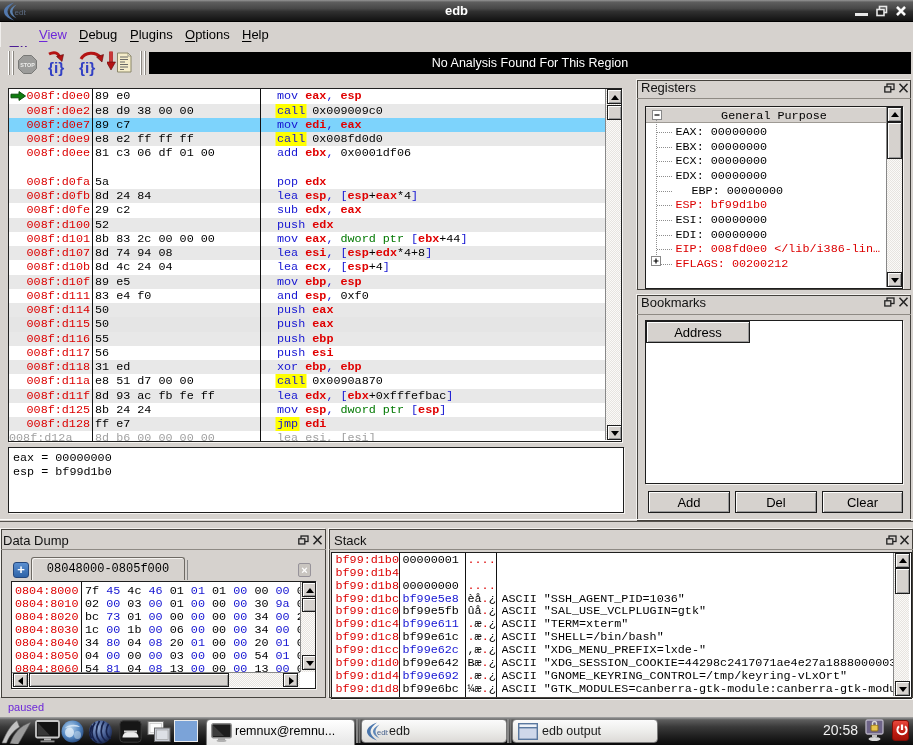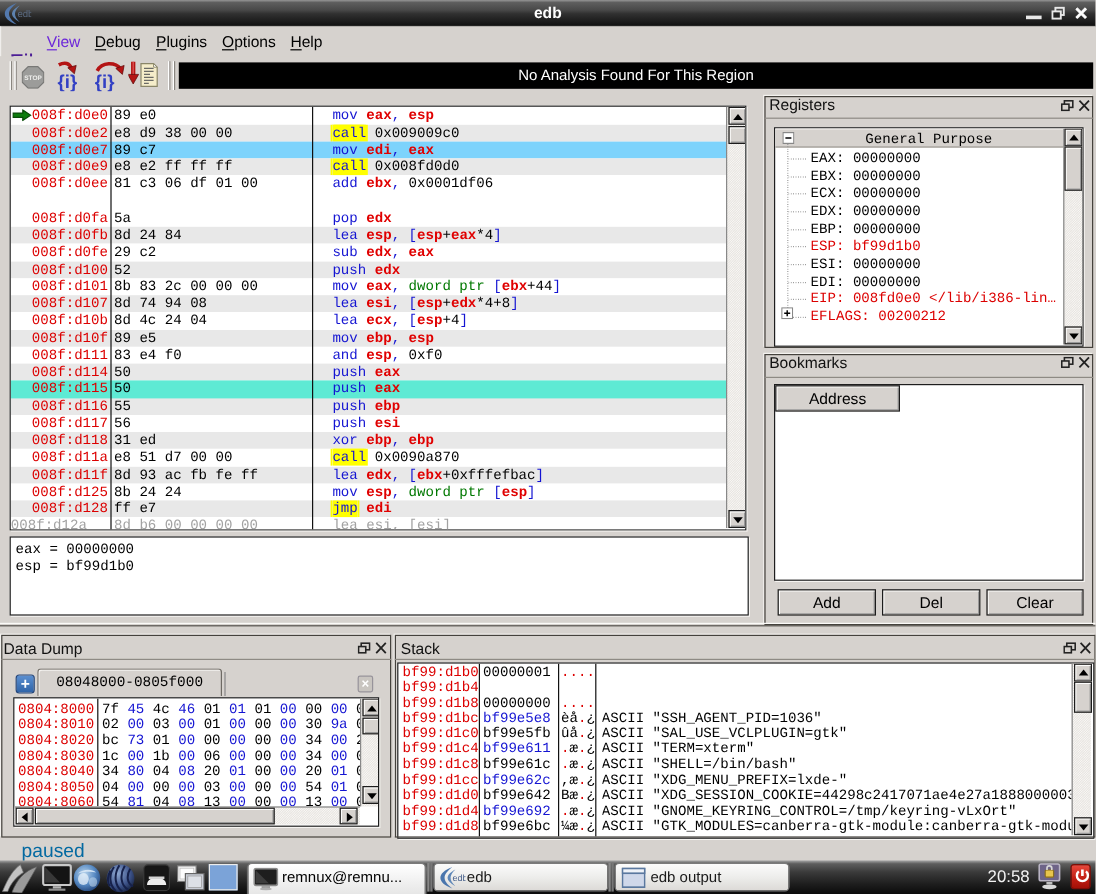--- a/index.html
+++ b/index.html
@@ -147,21 +147,21 @@
 <div class="abs mono" style="left:0;top:199.8px;width:612px;height:14.25px;background:#ffffff">
 <div class="abs red" style="left:0;top:0;width:81px;text-align:right">008f:d111</div>
 <div class="abs " style="left:86px;top:0">83 e4 f0</div>
 <div class="abs" style="left:268px;top:0"><span class="blu">and</span> <span class="reg">esp</span><span class="blu">,</span> 0xf0</div>
 </div>
 <div class="abs mono" style="left:0;top:214.05px;width:612px;height:14.25px;background:#e8e8e8">
 <div class="abs red" style="left:0;top:0;width:81px;text-align:right">008f:d114</div>
 <div class="abs " style="left:86px;top:0">50</div>
 <div class="abs" style="left:268px;top:0"><span class="blu">push</span> <span class="reg">eax</span></div>
 </div>
-<div class="abs mono" style="left:0;top:228.3px;width:612px;height:26px;background:#5eead4">
+<div class="abs mono" style="left:0;top:228.3px;width:612px;height:26px;background:#e5e5e5">
 <div class="abs red" style="left:0;top:0;width:81px;text-align:right">008f:d115</div>
 <div class="abs " style="left:86px;top:0">50</div>
 <div class="abs" style="left:268px;top:0"><span class="blu">push</span> <span class="reg">eax</span></div>
 </div>
 <div class="abs mono" style="left:0;top:242.55px;width:612px;height:14.25px;background:#e8e8e8">
 <div class="abs red" style="left:0;top:0;width:81px;text-align:right">008f:d116</div>
 <div class="abs " style="left:86px;top:0">55</div>
 <div class="abs" style="left:268px;top:0"><span class="blu">push</span> <span class="reg">ebp</span></div>
 </div>
 <div class="abs mono" style="left:0;top:256.8px;width:612px;height:14.25px;background:#ffffff">
@@ -234,21 +234,21 @@
 <div class="abs" style="left:10.5px;top:13px;width:1px;height:142px;background-image:linear-gradient(#8e8e8e 1px,transparent 1px);background-size:1px 2px"></div>
 <div class="abs" style="left:11px;top:25.6px;width:15px;height:1px;background-image:linear-gradient(90deg,#8e8e8e 1px,transparent 1px);background-size:2px 1px"></div>
 <div class="abs mono " style="left:30px;top:18.6px;width:212px;overflow:hidden">EAX: 00000000</div>
 <div class="abs" style="left:11px;top:40.25px;width:15px;height:1px;background-image:linear-gradient(90deg,#8e8e8e 1px,transparent 1px);background-size:2px 1px"></div>
 <div class="abs mono " style="left:30px;top:33.25px;width:212px;overflow:hidden">EBX: 00000000</div>
 <div class="abs" style="left:11px;top:54.9px;width:15px;height:1px;background-image:linear-gradient(90deg,#8e8e8e 1px,transparent 1px);background-size:2px 1px"></div>
 <div class="abs mono " style="left:30px;top:47.9px;width:212px;overflow:hidden">ECX: 00000000</div>
 <div class="abs" style="left:11px;top:69.55px;width:15px;height:1px;background-image:linear-gradient(90deg,#8e8e8e 1px,transparent 1px);background-size:2px 1px"></div>
 <div class="abs mono " style="left:30px;top:62.55px;width:212px;overflow:hidden">EDX: 00000000</div>
 <div class="abs" style="left:11px;top:84.2px;width:15px;height:1px;background-image:linear-gradient(90deg,#8e8e8e 1px,transparent 1px);background-size:2px 1px"></div>
-<div class="abs mono " style="left:30px;top:77.2px;width:212px;overflow:hidden">EBP: 00000000</div>
+<div class="abs mono " style="left:46px;top:77.2px;width:212px;overflow:hidden">EBP: 00000000</div>
 <div class="abs" style="left:11px;top:98.85px;width:15px;height:1px;background-image:linear-gradient(90deg,#8e8e8e 1px,transparent 1px);background-size:2px 1px"></div>
 <div class="abs mono red" style="left:30px;top:91.85px;width:212px;overflow:hidden">ESP: bf99d1b0</div>
 <div class="abs" style="left:11px;top:113.5px;width:15px;height:1px;background-image:linear-gradient(90deg,#8e8e8e 1px,transparent 1px);background-size:2px 1px"></div>
 <div class="abs mono " style="left:30px;top:106.5px;width:212px;overflow:hidden">ESI: 00000000</div>
 <div class="abs" style="left:11px;top:128.15px;width:15px;height:1px;background-image:linear-gradient(90deg,#8e8e8e 1px,transparent 1px);background-size:2px 1px"></div>
 <div class="abs mono " style="left:30px;top:121.15px;width:212px;overflow:hidden">EDI: 00000000</div>
 <div class="abs" style="left:11px;top:142.8px;width:15px;height:1px;background-image:linear-gradient(90deg,#8e8e8e 1px,transparent 1px);background-size:2px 1px"></div>
 <div class="abs mono red" style="left:30px;top:135.8px;width:212px;overflow:hidden">EIP: 008fd0e0 &lt;/lib/i386-lin…</div>
 <div class="abs" style="left:11px;top:157.45px;width:15px;height:1px;background-image:linear-gradient(90deg,#8e8e8e 1px,transparent 1px);background-size:2px 1px"></div>
 <div class="abs mono red" style="left:30px;top:150.45px;width:212px;overflow:hidden">EFLAGS: 00200212</div>
@@ -401,21 +401,21 @@
 <div class="abs" style="left:637px;top:79.5px;width:273.5px;height:210.5px;border:1.2px solid #45423d;box-shadow:-1px -1px 0 #f4f2ef"></div>
 <div class="abs" style="left:637px;top:294.5px;width:273.5px;height:226px;border:1.2px solid #45423d;box-shadow:-1px -1px 0 #f4f2ef"></div>
 <div class="abs" style="left:0.5px;top:529.4px;width:325.5px;height:169px;border:1.2px solid #45423d;box-shadow:-1px -1px 0 #f4f2ef"></div>
 <div class="abs" style="left:328.5px;top:529.4px;width:584px;height:169px;border:1.2px solid #45423d;box-shadow:-1px -1px 0 #f4f2ef"></div>
 <div class="abs" style="left:637px;top:98.3px;width:273.5px;height:1.2px;background:#8e8a84"></div>
 <div class="abs" style="left:637px;top:314.1px;width:273.5px;height:1.2px;background:#8e8a84"></div>
 <div class="abs" style="left:0.5px;top:548.7px;width:325.5px;height:1.2px;background:#8e8a84"></div>
 <div class="abs" style="left:328.5px;top:548.7px;width:584px;height:1.2px;background:#8e8a84"></div>
 <div class="abs" style="left:0;top:519.4px;width:913px;height:1px;background:#fbfaf8"></div>
 <div class="abs" style="left:0;top:520.8px;width:913px;height:1.2px;background:#55524d"></div>
-<div class="abs" style="left:18px;top:701px;font-size:16px;color:#0369a1">paused</div>
+<div class="abs" style="left:8px;top:701px;font-size:11px;color:#6d28d9">paused</div>
 
 <div class="abs" style="left:0;top:717px;width:913px;height:28px;background:linear-gradient(180deg,#a8a8a8 0%,#5e5e5e 10%,#3a3a3a 35%,#1e1e1e 70%,#0a0a0a 100%)">
  <svg class="abs" style="left:0px;top:2px" width="33" height="25" viewBox="0 0 33 25">
   <path d="M2 24 C7 12 11 6 17 1.5 L19.5 8 C13 12 8.5 18 6.5 24 Z" fill="#c2c2c2" stroke="#6a6a6a" stroke-width="0.6"></path>
   <path d="M10 24.5 C14 14 20 7 31 3 L18 25.5 Z" fill="#9a9a9a" stroke="#5a5a5a" stroke-width="0.6"></path>
  </svg>
  <svg class="abs" style="left:35px;top:3px" width="25" height="23" viewBox="0 0 25 23">
   <rect x="1" y="1" width="23" height="16.5" rx="1.5" fill="#141414" stroke="#c9c9c9" stroke-width="1.8"></rect>
   <path d="M2.6 2.6 L15 15.5 L2.6 15.5 Z" fill="#383838"></path>
   <rect x="9" y="18.5" width="7" height="2" fill="#b4b4b4"></rect>

